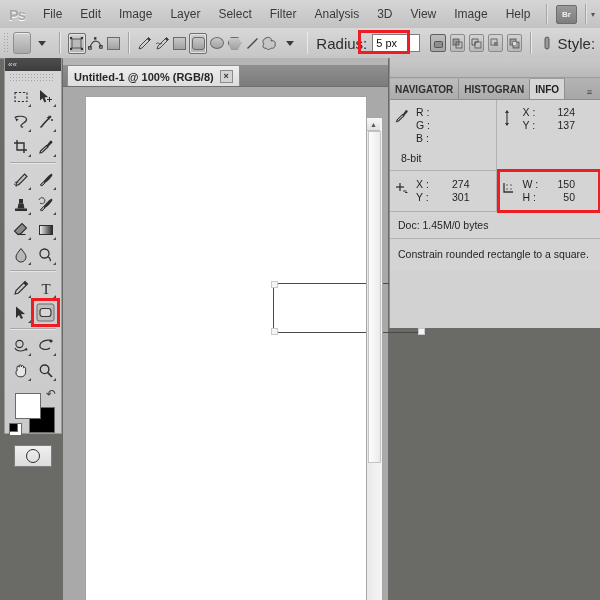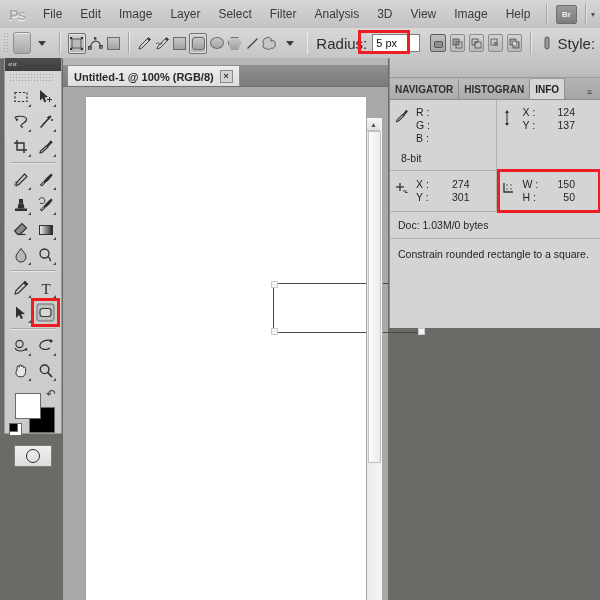--- a/index.html
+++ b/index.html
@@ -660,18 +660,18 @@
             </div>
             <div class="kvline">
               <span class="kvkey">H :</span>
               <span class="kvval">50</span>
             </div>
           </div>
           <div class="redbox" style="left:0;top:-2px;right:0;bottom:-2px;"></div>
         </div>
       </div>
 
-      <div class="docline">Doc: 1.03M/0 bytes</div>
+      <div class="docline">Doc: 1.45M/0 bytes</div>
       <div class="hintline">Constrain rounded rectangle to a square.</div>
     </div>
   </div>
 
 </div>
 
 </body></html>

